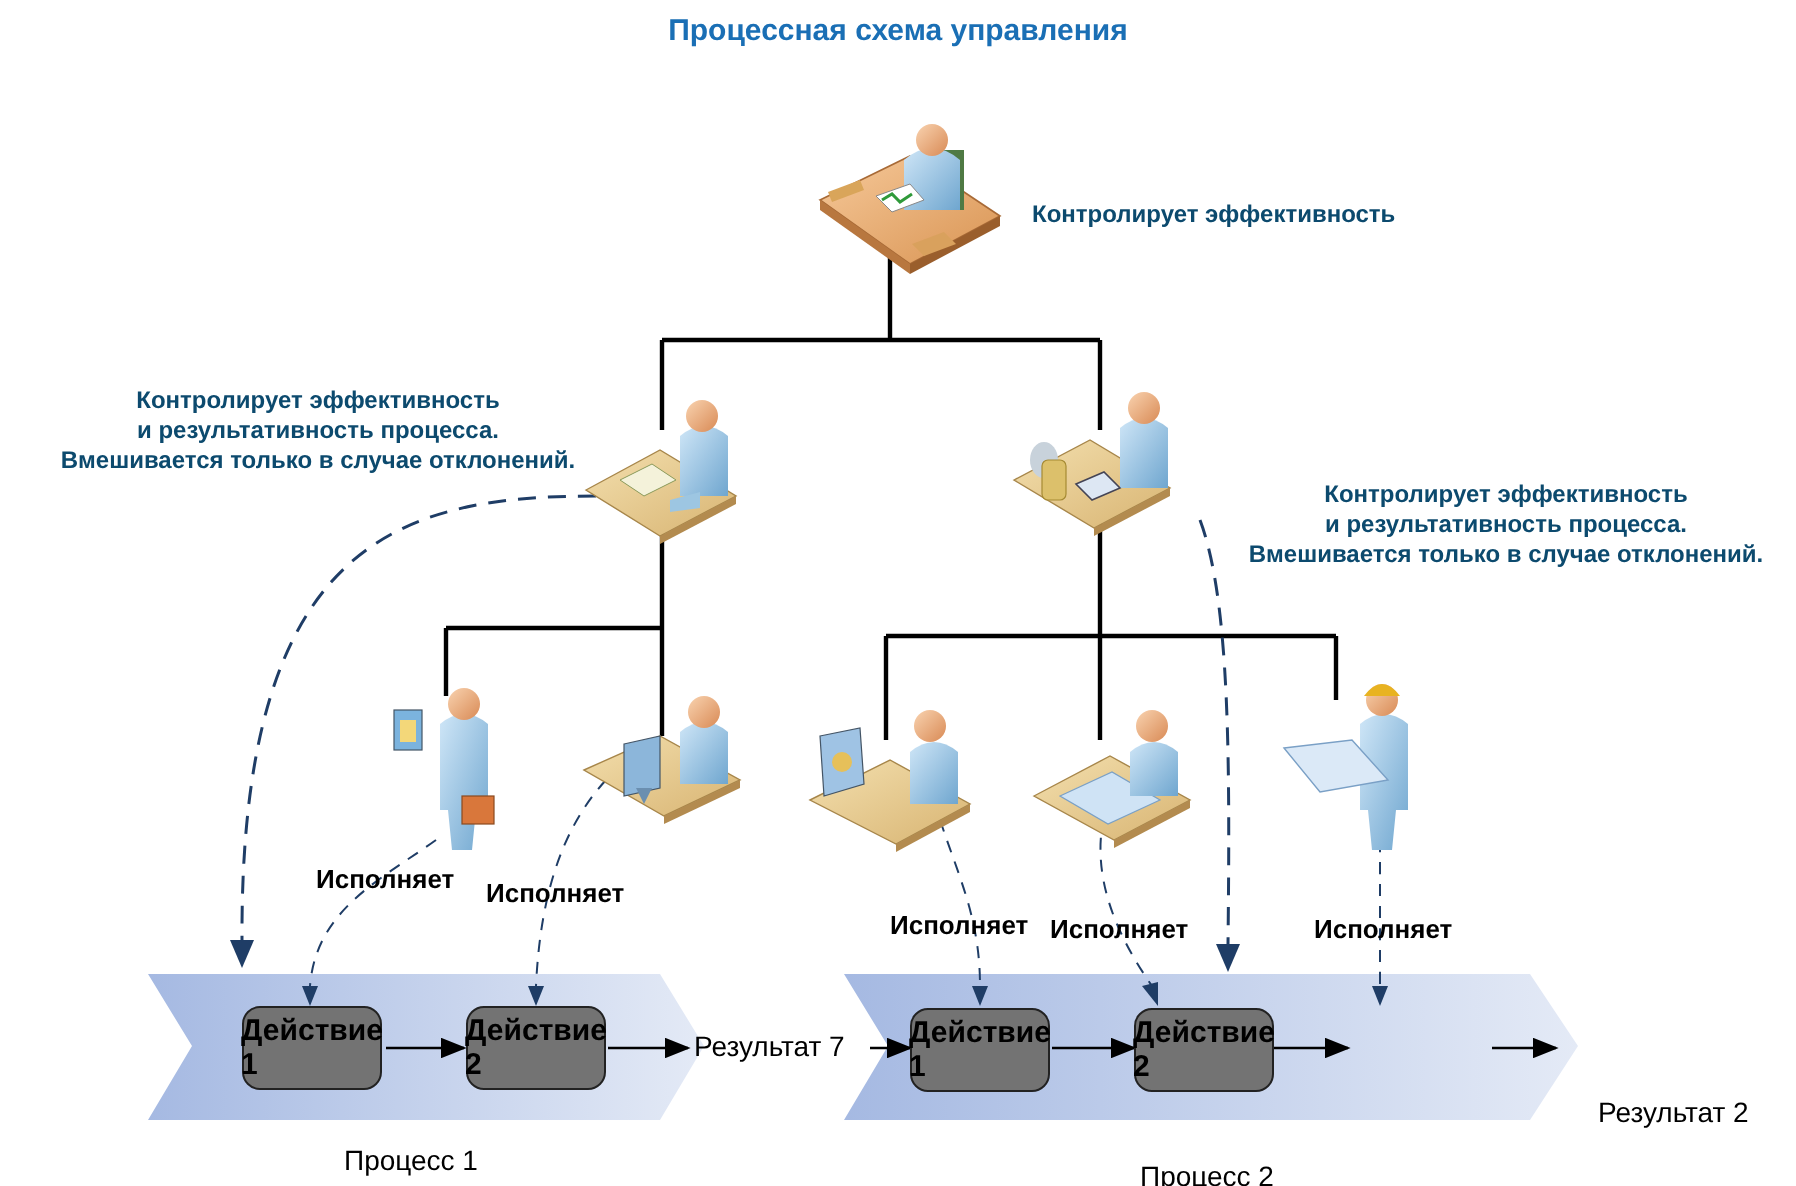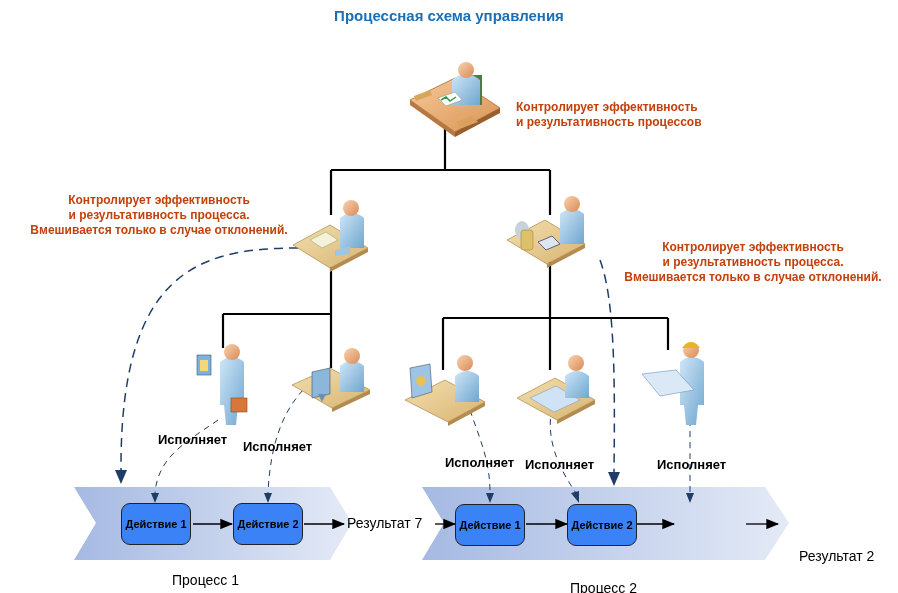--- a/index.html
+++ b/index.html
@@ -1,21 +1,21 @@
 <!DOCTYPE html>
 <html><head>
 <meta charset="utf-8">
 <style>
   html, body { margin:0; padding:0; background:#ffffff; }
   body { width:898px; height:593px; position:relative; overflow:hidden; font-family:"Liberation Sans", sans-serif; }
   #stage { position:absolute; left:0; top:0; width:898px; height:593px; }
   .title { position:absolute; left:0; width:898px; top:7px; text-align:center; font-family:"Liberation Sans", sans-serif; font-weight:bold; font-size:15px; color:#1a6fb5; }
-  .txt { position:absolute; font-family:"Liberation Sans", sans-serif; font-weight:bold; font-size:12px; color:#c2410c; line-height:15px; white-space:pre; }
+  .txt { position:absolute; font-family:"Liberation Sans", sans-serif; font-weight:bold; font-size:12px; color:#0c4a6e; line-height:15px; white-space:pre; }
   .center { text-align:center; }
-  .act { position:absolute; width:70px; height:42px; border:1.3px solid #222; border-radius:9px; background:#3b82f6; display:flex; align-items:center; justify-content:center; font-family:"Liberation Sans", sans-serif; font-weight:bold; font-size:11px; color:#000; box-sizing:border-box; }
+  .act { position:absolute; width:70px; height:42px; border:1.3px solid #222; border-radius:9px; background:#737373; display:flex; align-items:center; justify-content:center; font-family:"Liberation Sans", sans-serif; font-weight:bold; font-size:15px; color:#000; box-sizing:border-box; }
   .proc-label { position:absolute; font-family:"Liberation Sans", sans-serif; font-size:14px; color:#000;text-align:center; }
   .result { position:absolute; font-family:"Liberation Sans", sans-serif; font-size:14px; color:#000; }
   .exec { position:absolute; font-family:"Liberation Sans", sans-serif; font-weight:bold; font-size:13px; color:#000; }
 </style>
 </head>
 <body>
 
 <div id="stage">
 
   <svg width="898" height="593" style="position:absolute;left:0;top:0">
@@ -166,21 +166,21 @@
     <g>
       <path d="M680,362 Q692,352 704,362 L704,405 L698,405 L696,425 L686,425 L684,405 L680,405 Z" fill="url(#shirt)"></path>
       <circle cx="691" cy="350" r="8" fill="url(#skin)"></circle>
       <path d="M682,348 Q691,336 700,348 Z" fill="#e8b321"></path>
       <path d="M642,374 L676,370 L694,390 L660,396 Z" fill="#dbe9f7" stroke="#7aa0c6" stroke-width="0.7"></path>
     </g>
   </svg>
 
   <div class="title">Процессная схема управления</div>
 
-  <div class="txt" style="left:516px; top:100px;"><span>Контролирует эффективность</span><br><span>и результативность процессов</span></div>
+  <div class="txt" style="left:516px; top:100px;"><span>Контролирует эффективность</span><br></div>
 
   <div class="txt center" style="left:18px; width:282px; top:193px;"><span>Контролирует эффективность</span><br><span>и результативность процесса.</span><br><span>Вмешивается только в случае отклонений.</span></div>
 
   <div class="txt center" style="left:612px; width:282px; top:240px;"><span>Контролирует эффективность</span><br><span>и результативность процесса.</span><br><span>Вмешивается только в случае отклонений.</span></div>
 
   <div class="exec" style="left:158px; top:432px;">Исполняет</div>
   <div class="exec" style="left:243px; top:439px;">Исполняет</div>
   <div class="exec" style="left:445px; top:455px;">Исполняет</div>
   <div class="exec" style="left:525px; top:457px;">Исполняет</div>
   <div class="exec" style="left:657px; top:457px;">Исполняет</div>

